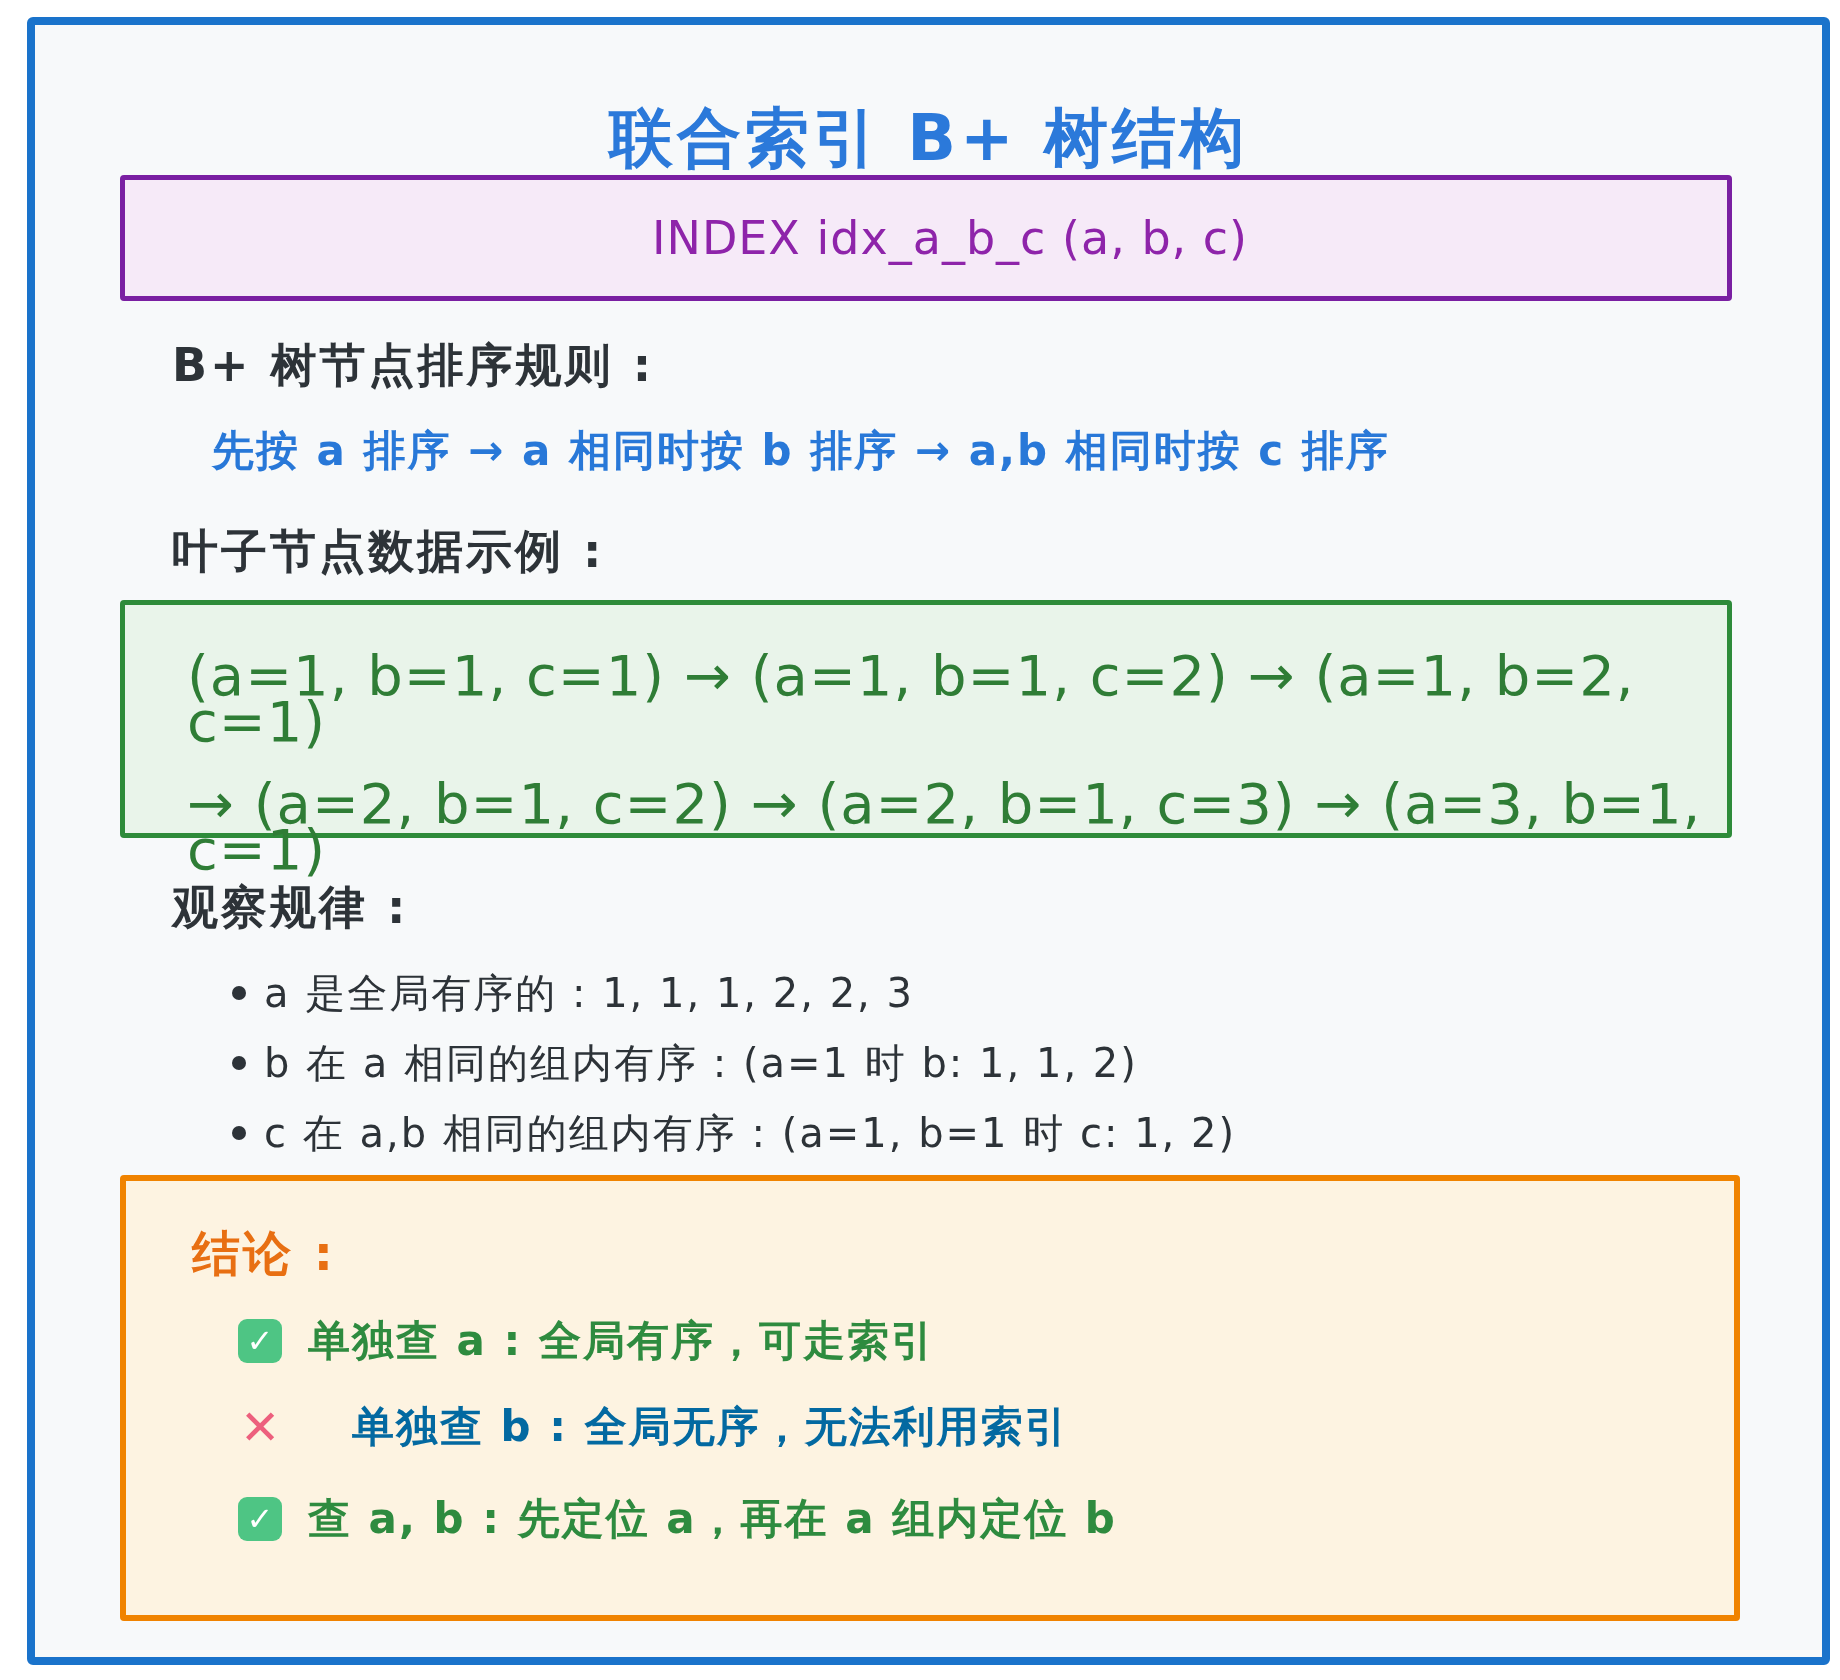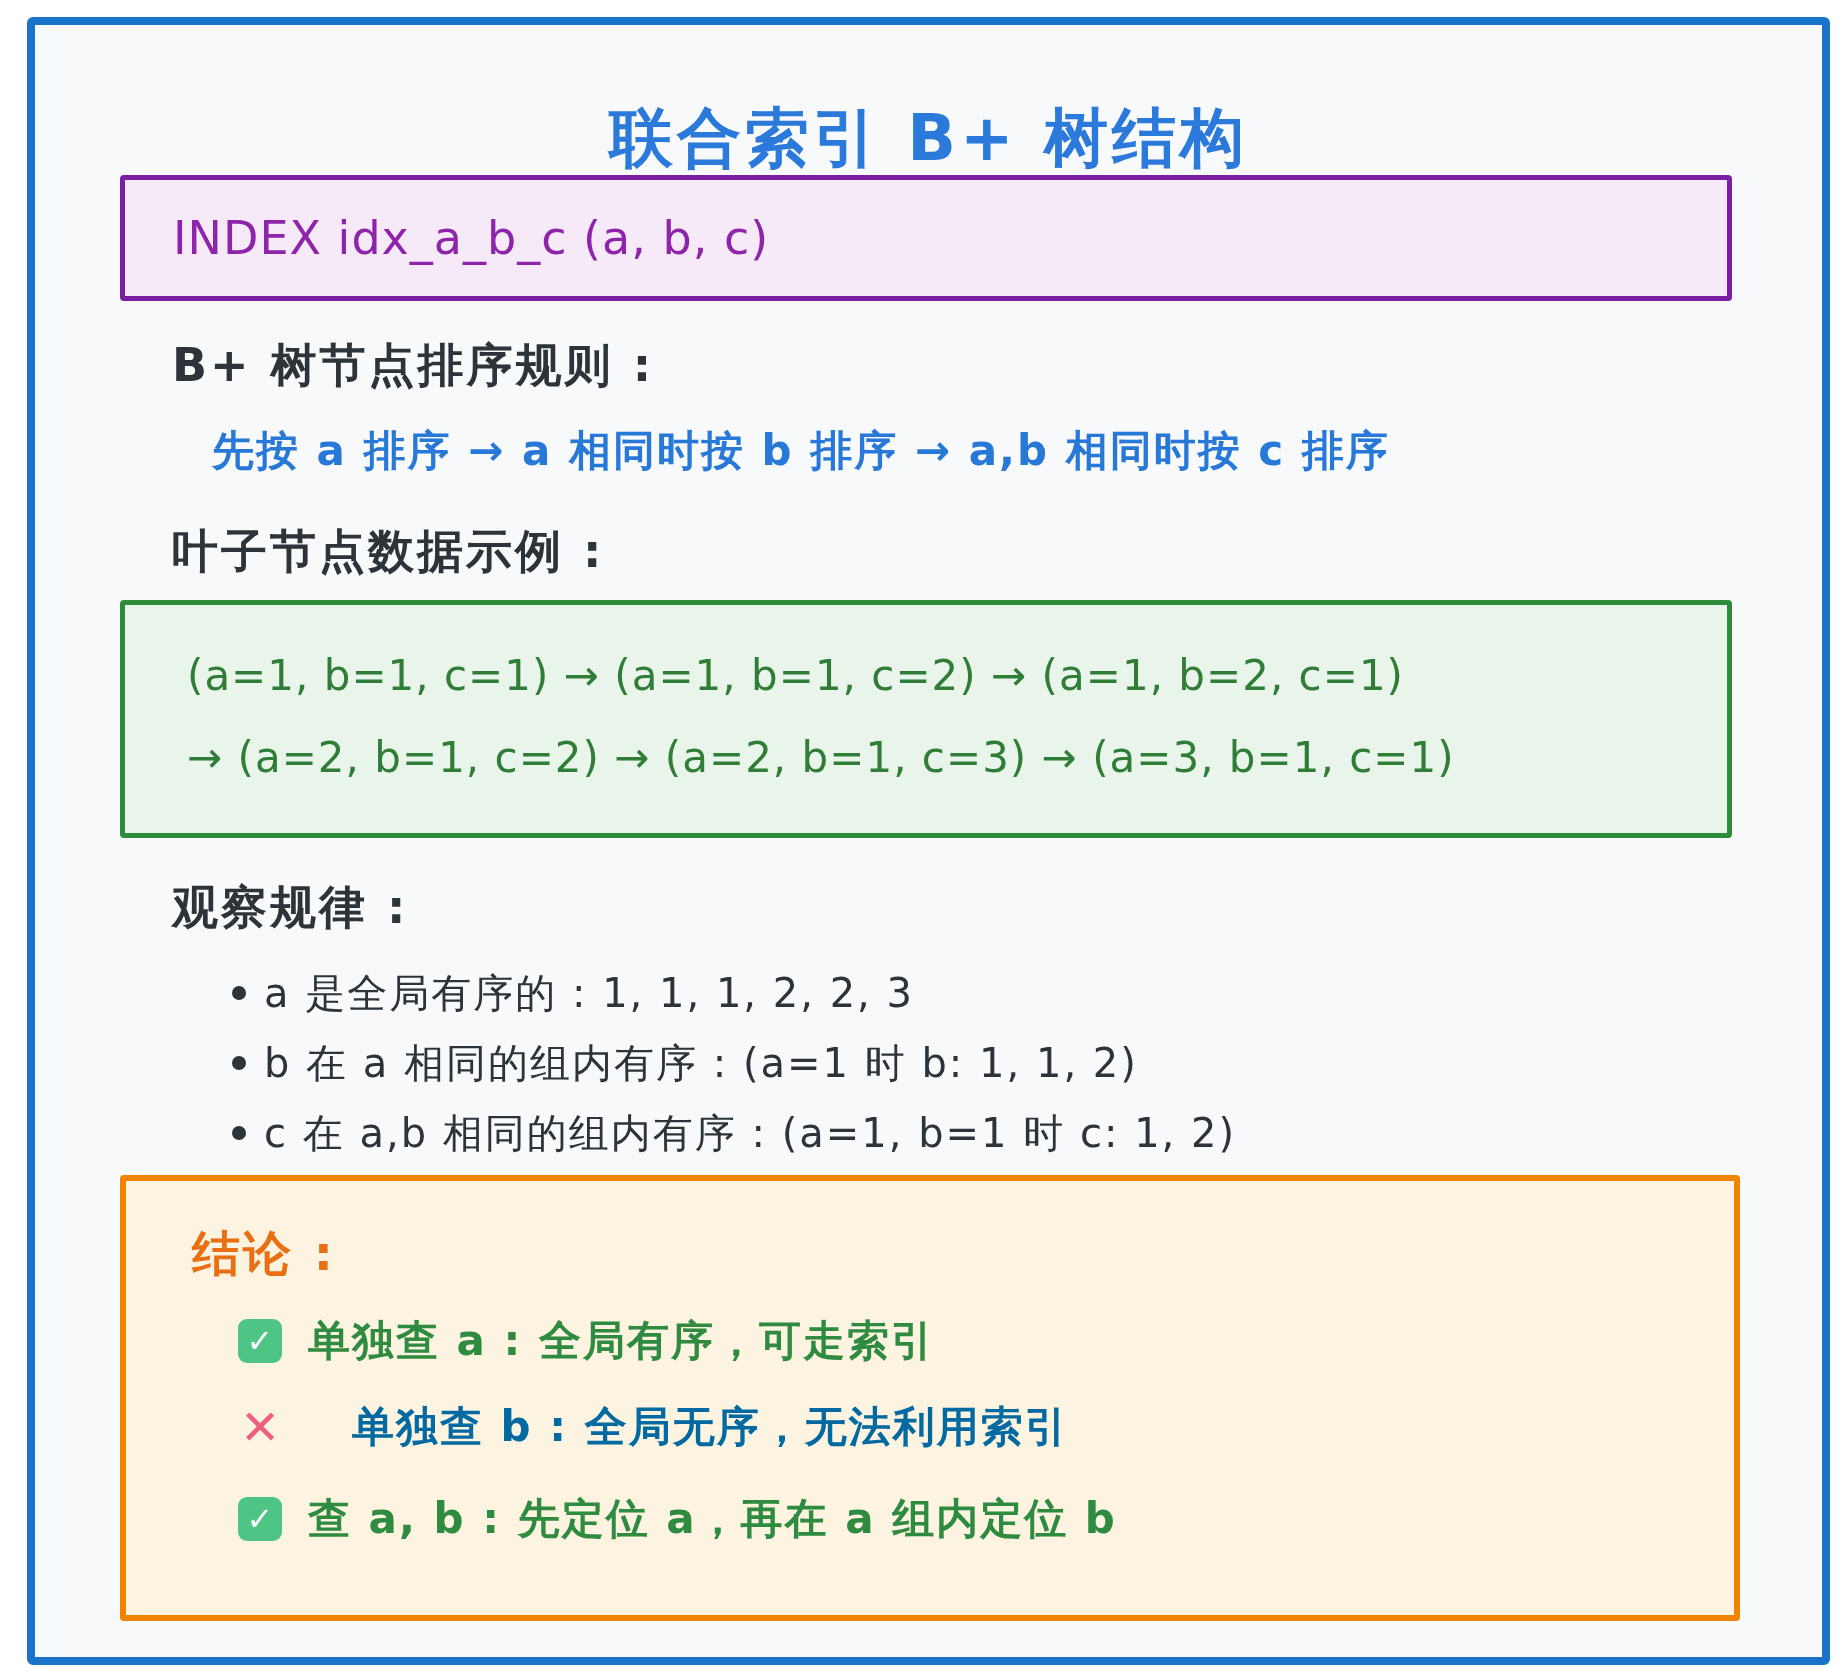--- a/index.html
+++ b/index.html
@@ -43,20 +43,21 @@
     top: 150px;
     width: 1612px;
     height: 126px;
     box-sizing: border-box;
     border: 5px solid #7a1fa2;
     border-radius: 4px;
     background: #f6eaf8;
     display: flex;
     align-items: center;
     padding-left: 48px;
+    justify-content: center;
   }
   .index-box .index-label {
     font-size: 46px;
     color: #8e24aa;
     letter-spacing: 1px;
   }
   .section-heading {
     position: absolute;
     left: 137px;
     font-size: 46px;
@@ -82,21 +83,21 @@
     top: 575px;
     width: 1612px;
     height: 238px;
     box-sizing: border-box;
     border: 5px solid #2e8b3a;
     border-radius: 4px;
     background: #e9f4ea;
     padding: 48px 0 0 62px;
   }
   .leaf-line {
-    font-size: 42px;
+    font-size: 56px;
     color: #2f7d36;
     line-height: 46px;
     letter-spacing: 1px;
   }
   .leaf-line + .leaf-line { margin-top: 36px; }
   .obs-list {
     position: absolute;
     left: 180px;
     top: 928px;
     list-style: none;

